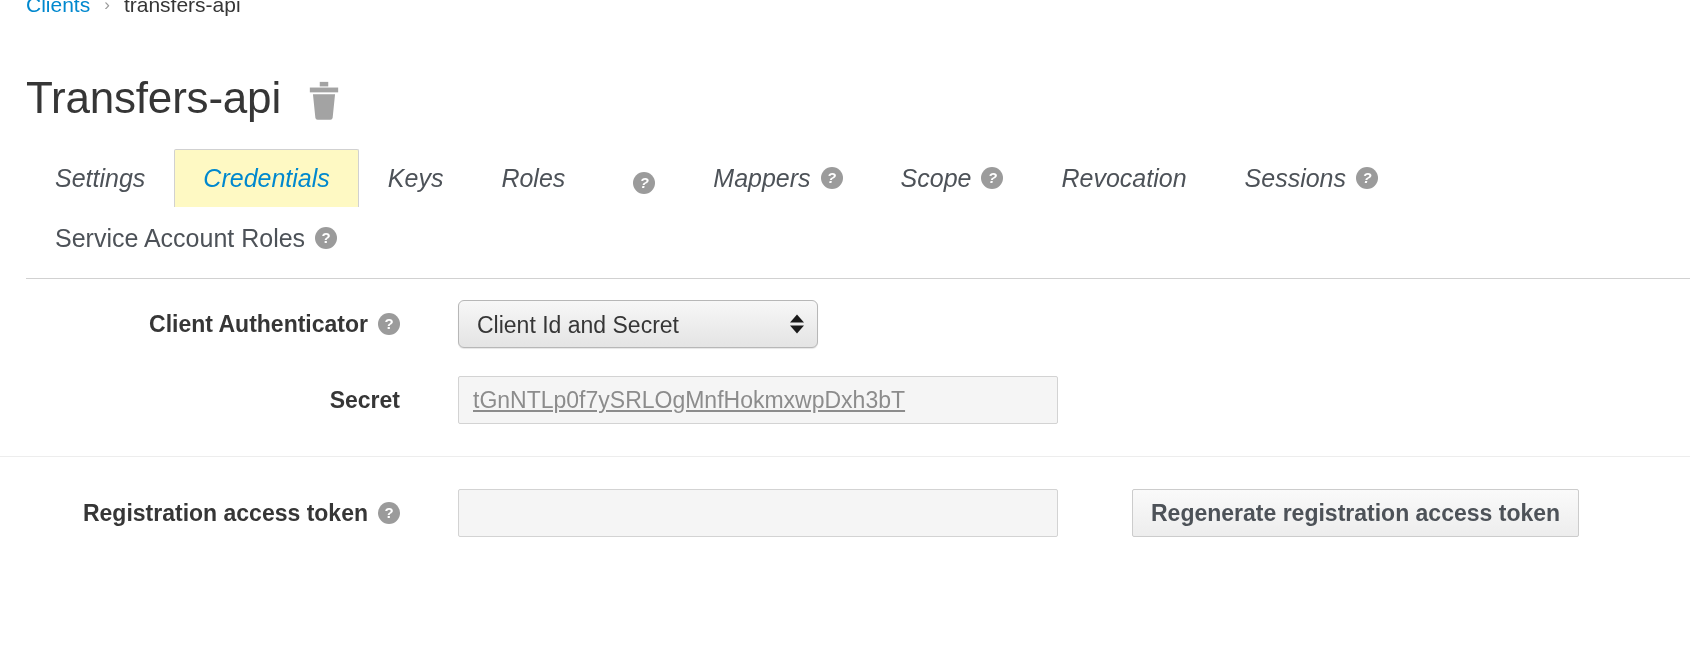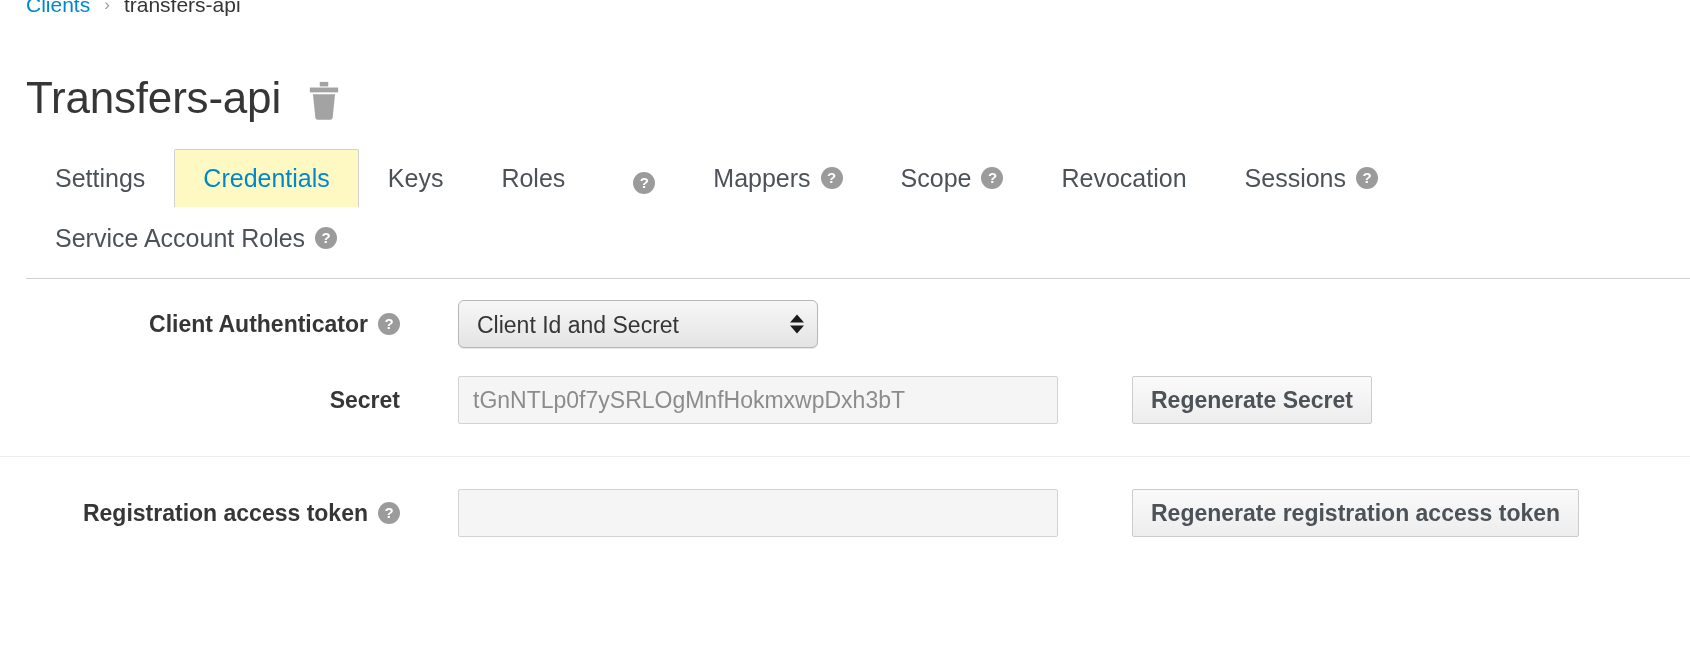--- a/index.html
+++ b/index.html
@@ -68,20 +68,21 @@
   .tabs-wrap {
     position: absolute;
     left: 26px;
     top: 148px;
     width: 1664px;
   }
   .tab-row {
     display: flex;
     align-items: flex-end;
     white-space: nowrap;
+    font-style: italic;
   }
   .tab {
     font-size: 25px;
     color: #4d5258;
     padding: 12px 28px 13px 28px;
     line-height: 32px;
     border: 1px solid transparent;
     border-bottom: none;
     position: relative;
     top: 1px;
@@ -206,20 +207,21 @@
     height: 48px;
     box-sizing: border-box;
     font-size: 23px;
     font-family: "Liberation Sans", sans-serif;
     color: #8c8c8c;
     padding: 0 14px;
     border: 1px solid #d3d3d3;
     border-radius: 2px;
     background: #f5f5f5;
     outline: none;
+    text-decoration: underline;
   }
   input.ui-input::placeholder { color: #8c8c8c; opacity: 1; }
 
   .btn {
     font-family: "Liberation Sans", sans-serif;
     font-size: 23px;
     font-weight: bold;
     color: #4d5258;
     background-image: linear-gradient(to bottom, #fafafa 0%, #ededed 100%);
     border: 1px solid #cccccc;
@@ -333,23 +335,20 @@
     </div>
   </div>
 
   <div class="form-group">
     <div class="form-label">
       <span>Secret</span>
     </div>
     <div class="form-control-col">
       <input class="ui-input" type="text" readonly="" value="tGnNTLp0f7ySRLOgMnfHokmxwpDxh3bT" style="">
     </div>
-    <div class="btn-col">
-      <button class="btn">Regenerate Secret</button>
-    </div>
   </div>
 
   <div class="spacer-top"></div>
   <div class="divider"></div>
   <div class="spacer-top"></div>
 
   <div class="form-group">
     <div class="form-label">
       <span>Registration access token</span>
       <span class="help-icon">

